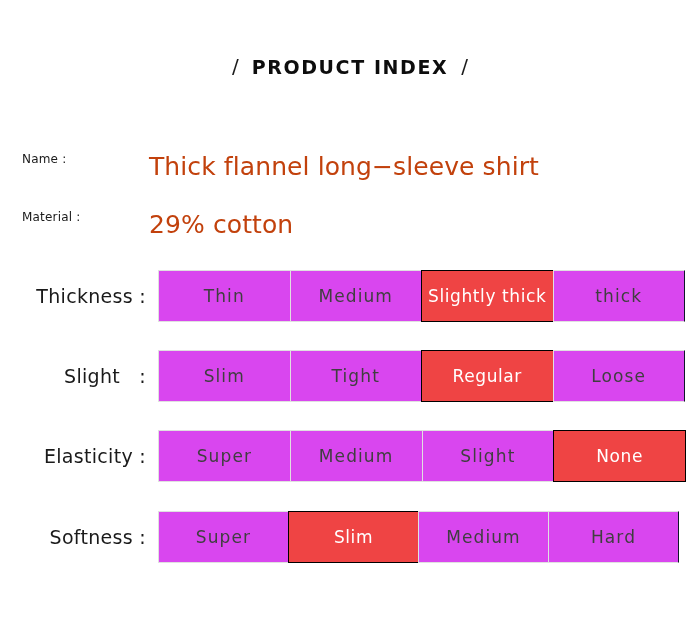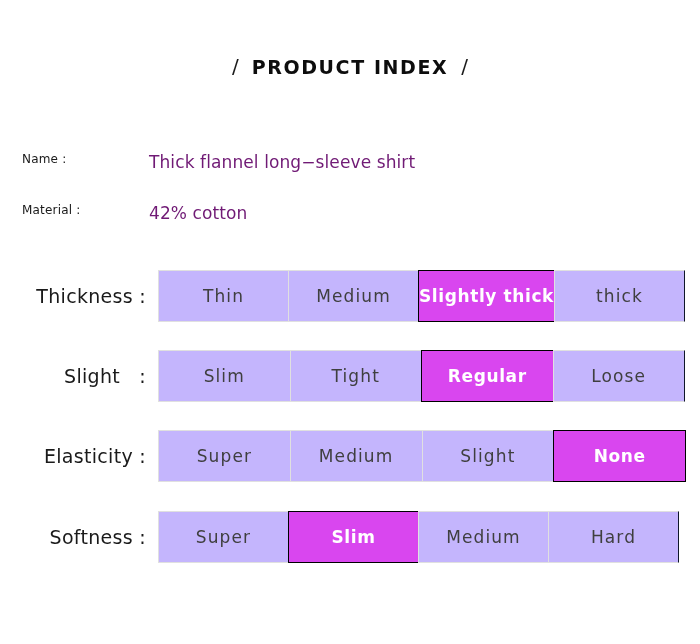--- a/index.html
+++ b/index.html
@@ -41,37 +41,37 @@
   }
 
   
   .info-row {
     position: absolute;
     left: 0;
     width: 700px;
     height: 26px;
   }
   .info-row.r0 { top: 152px; }
-  .info-row.r1 { top: 203px; }
+  .info-row.r1 { top: 210px; }
 
   .info-label {
     position: absolute;
     left: 22px;
     top: 0;
     font-size: 12px;
     color: #1a1a1a;
     letter-spacing: 0.2px;
     white-space: nowrap;
   }
   .info-value {
     position: absolute;
     left: 149px;
     top: 0;
-    font-size: 17px;
-    color: #701a75;
+    font-size: 25px;
+    color: #c2410c;
     letter-spacing: 0.1px;
     white-space: nowrap;
   }
 
   
   .opt-row {
     position: absolute;
     left: 0;
     width: 700px;
     height: 52px;
@@ -105,58 +105,58 @@
   .opt-row.o0 .opt-table { left: 158px; width: 527px; }
   .opt-row.o1 .opt-table { left: 158px; width: 527px; }
   .opt-row.o2 .opt-table { left: 158px; width: 528px; }
   .opt-row.o3 .opt-table { left: 158px; width: 521px; }
 
   .opt-cell {
     flex: 1 1 0;
     box-sizing: border-box;
     border: 1px solid #e0e0e0;
     border-right: none;
-    background: #c4b5fd;
+    background: #d946ef;
     display: flex;
     align-items: center;
     justify-content: center;
     font-size: 17px;
     color: #3f3f3f;
     letter-spacing: 1.1px;
     white-space: nowrap;
   }
   .opt-cell:last-child {
     border-right: 1px solid #0f172a;
   }
   .opt-cell.selected {
-    background: #d946ef;
+    background: #ef4444;
     color: #ffffff;
     border-color: #000000;
-    font-weight: 700;
+    font-weight: 400;
     letter-spacing: 0.6px;
   }
   .opt-cell.selected + .opt-cell {
     border-left-color: #e0e0e0;
   }
 </style>
 </head>
 <body>
 
 <div class="title-bar">
   <span class="title-slash">/</span><span class="title-text">PRODUCT INDEX</span><span class="title-slash">/</span>
 </div>
 
 <div class="info-row r0">
   <span class="info-label">Name :</span>
   <span class="info-value">Thick flannel long−sleeve shirt</span>
 </div>
 
 <div class="info-row r1">
   <span class="info-label">Material :</span>
-  <span class="info-value">42% cotton</span>
+  <span class="info-value">29% cotton</span>
 </div>
 
 <div class="opt-row o0">
   <span class="opt-label">Thickness :</span>
   <div class="opt-table">
     <div class="opt-cell">Thin</div>
     <div class="opt-cell">Medium</div>
     <div class="opt-cell selected">Slightly thick</div>
     <div class="opt-cell">thick</div>
   </div>

